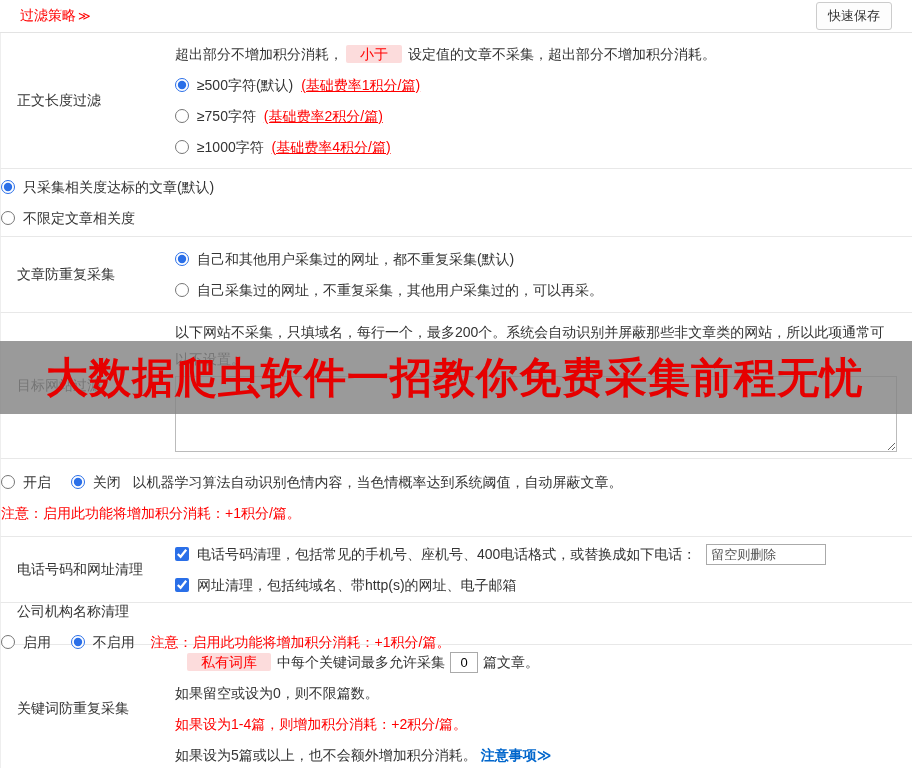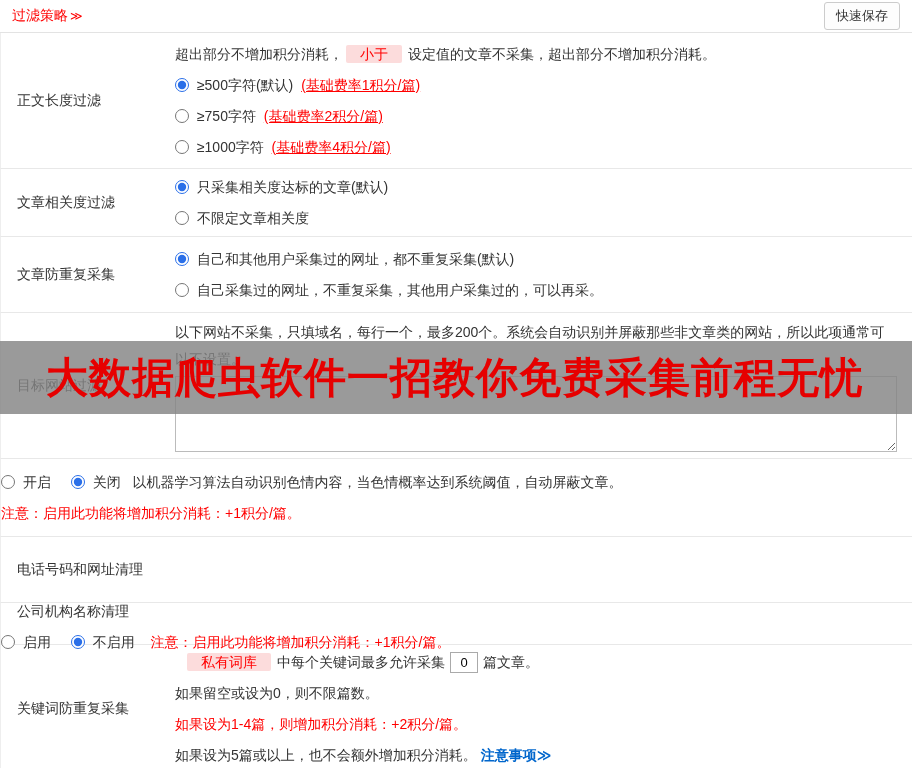--- a/index.html
+++ b/index.html
@@ -13,21 +13,21 @@
     height: 768px;
   }
   .page { position: relative; width: 912px; }
 
   
   .header {
     height: 33px;
     display: flex;
     align-items: center;
     justify-content: space-between;
-    padding: 0 12px;
+    padding: 0 20px;
     border-bottom: 1px solid #e3e3e3;
   }
   .page-title { color: #f00; font-size: 14px; cursor: pointer; }
   .page-title .chev { font-size: 12px; margin-left: 2px; }
   .save-btn {
     font-family: Liberation Serif, serif;
     font-size: 13px;
     color: #333;
     background: #fdfdfd;
     border: 1px solid #ccc;
@@ -157,21 +157,20 @@
       </label>
       <label class="line opt">
         <input type="radio" name="length" style="">
         <span>≥1000字符</span>
         <span class="red u fee">(基础费率4积分/篇)</span>
       </label>
     </div>
   </div>
 
   <div class="row row-relevance">
-    <div class="row-label">文章相关度过滤</div>
     <div class="row-content">
       <label class="line opt">
         <input type="radio" name="relevance" checked="" style="">
         <span>只采集相关度达标的文章(默认)</span>
       </label>
       <label class="line opt">
         <input type="radio" name="relevance" style="">
         <span>不限定文章相关度</span>
       </label>
     </div>
@@ -211,20 +210,35 @@
           <span>关闭</span>
         </label>
         <span style="margin-left:8px;">以机器学习算法自动识别色情内容，当色情概率达到系统阈值，自动屏蔽文章。</span>
       </div>
       <div class="line red">注意：启用此功能将增加积分消耗：+1积分/篇。</div>
     </div>
   </div>
 
   <div class="row row-phone">
     <div class="row-label">电话号码和网址清理</div>
+    <div class="row-content">
+      <div class="line">
+        <label class="opt">
+          <input type="checkbox" checked="" style="">
+          <span>电话号码清理，包括常见的手机号、座机号、400电话格式，或替换成如下电话：</span>
+        </label>
+        <input type="text" class="text-sm phone-input" placeholder="留空则删除" style="">
+      </div>
+      <div class="line">
+        <label class="opt">
+          <input type="checkbox" checked="" style="">
+          <span>网址清理，包括纯域名、带http(s)的网址、电子邮箱</span>
+        </label>
+      </div>
+    </div>
   </div>
 
   <div class="row row-company">
     <div class="row-label">公司机构名称清理</div>
     <div class="row-content">
       <div class="line">
         <label class="opt gap-r">
           <input type="radio" name="company" style="">
           <span>启用</span>
         </label>

